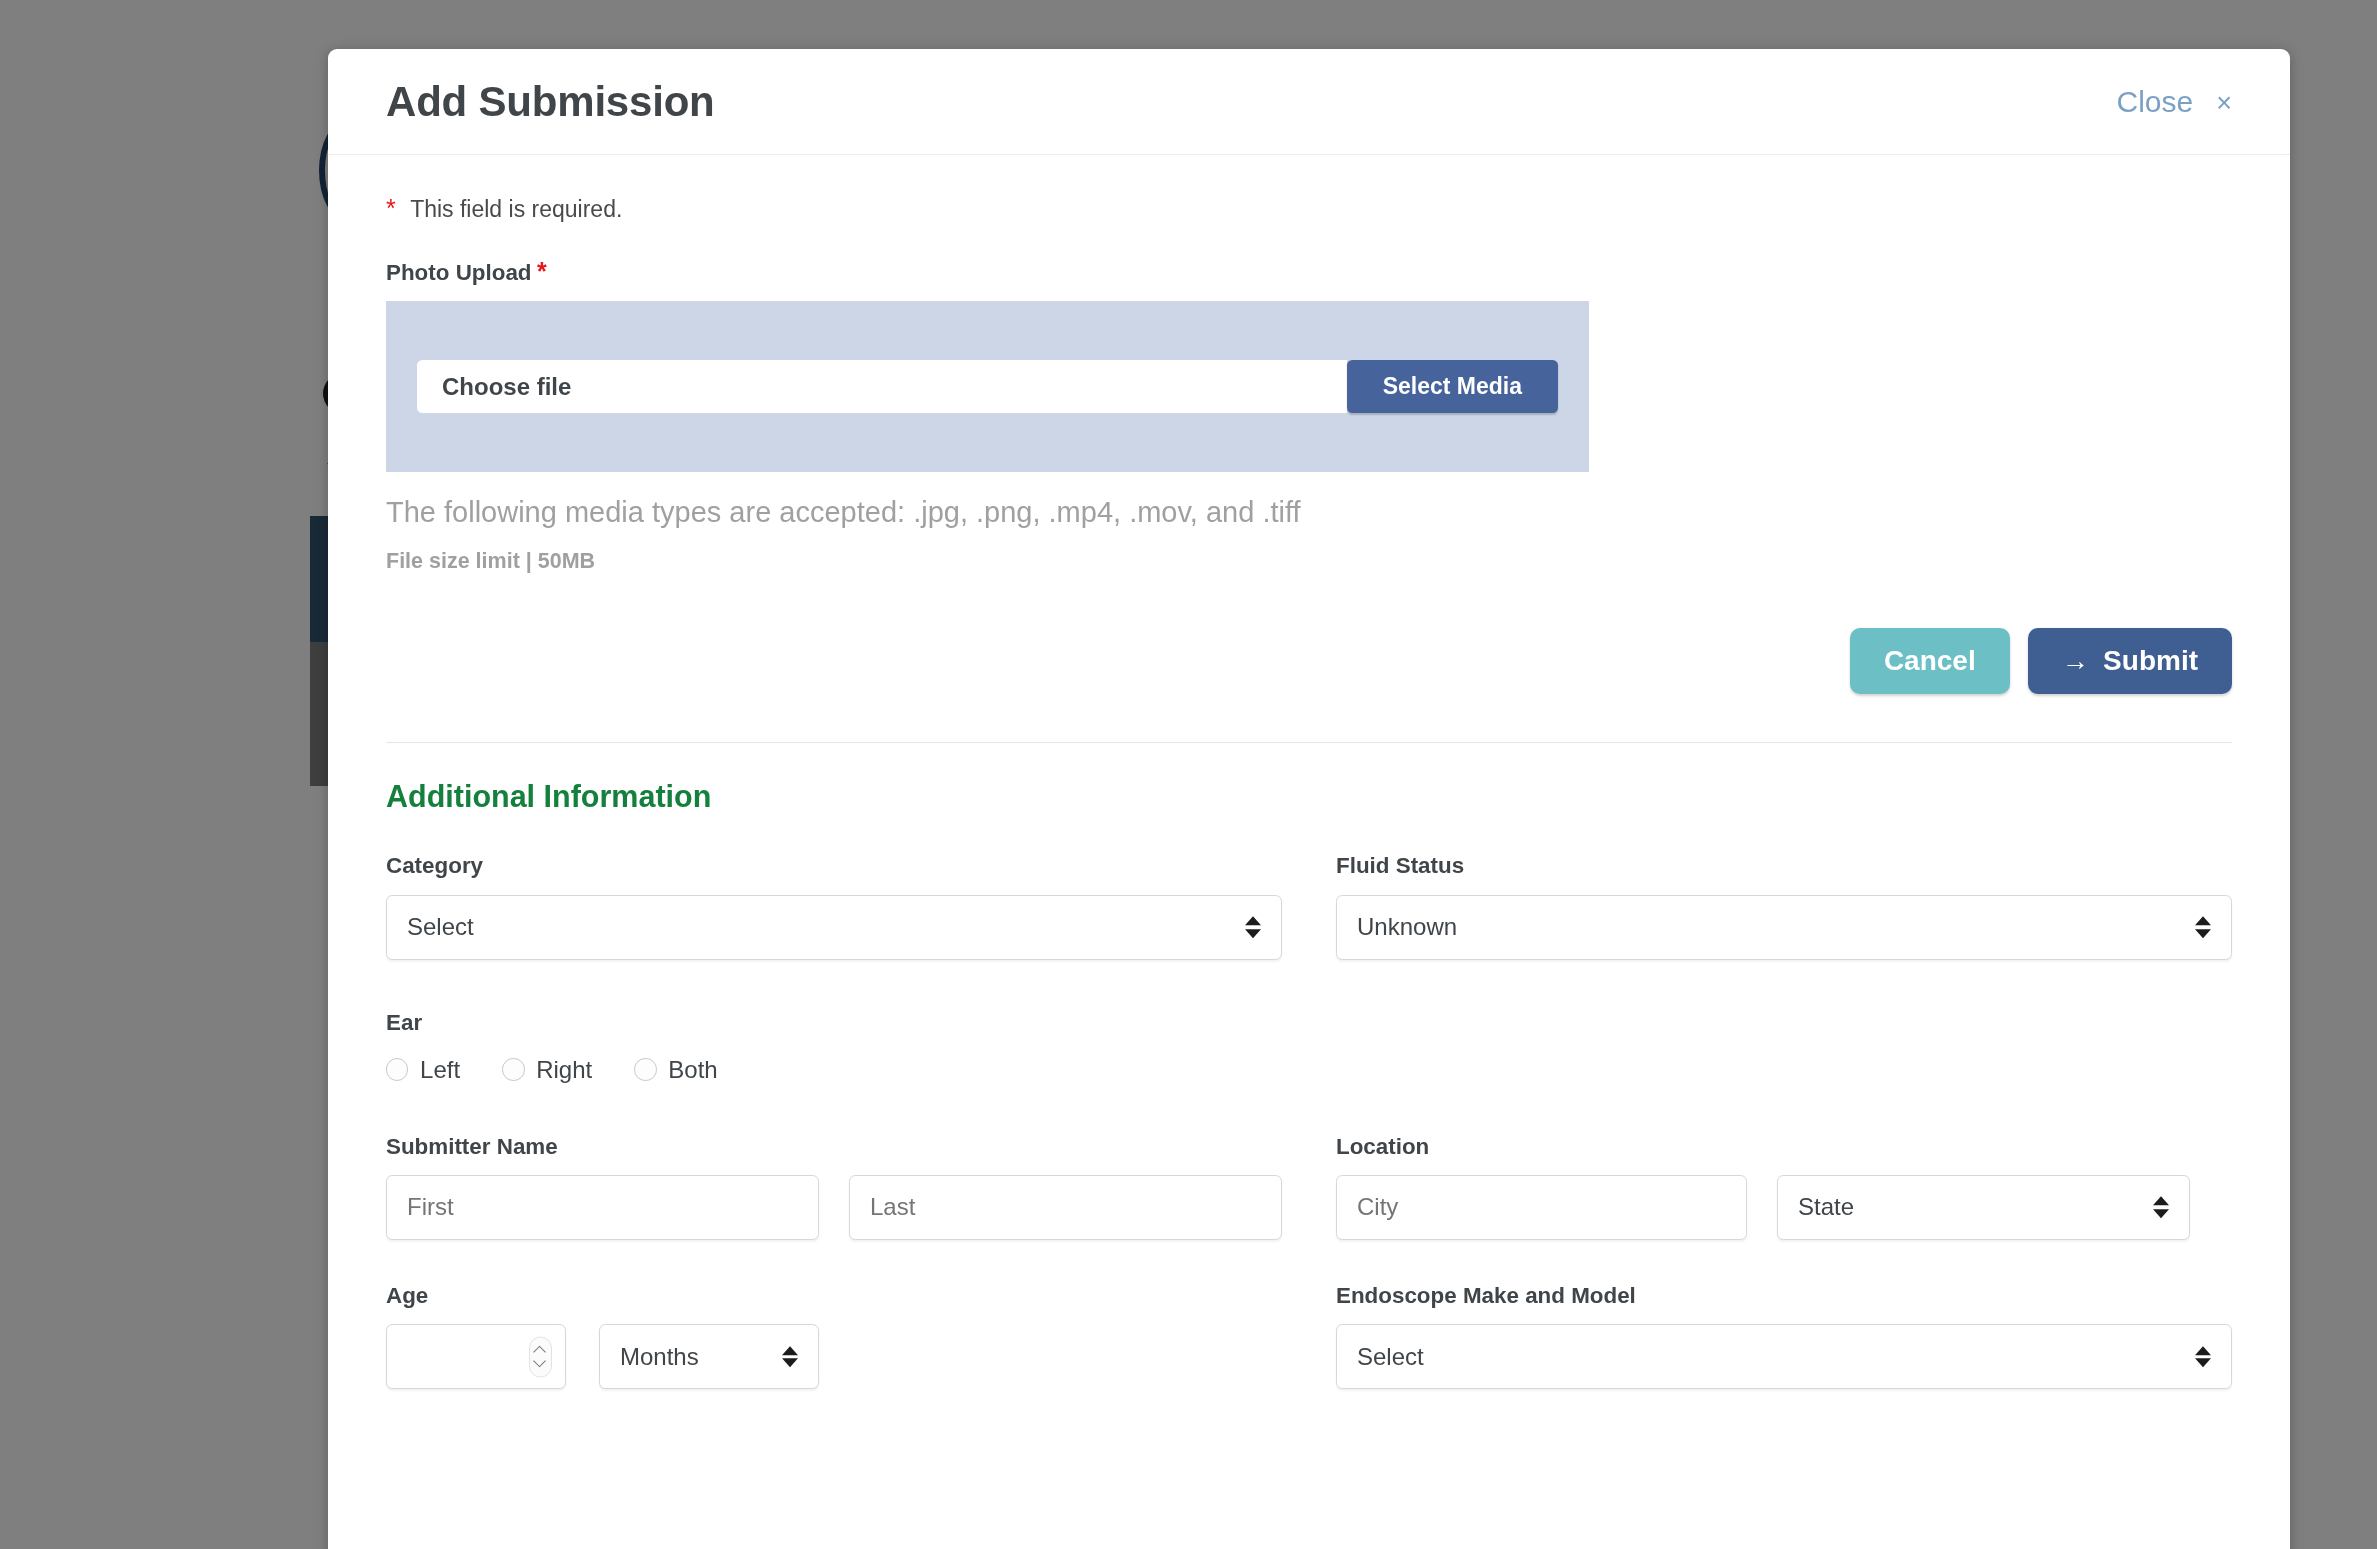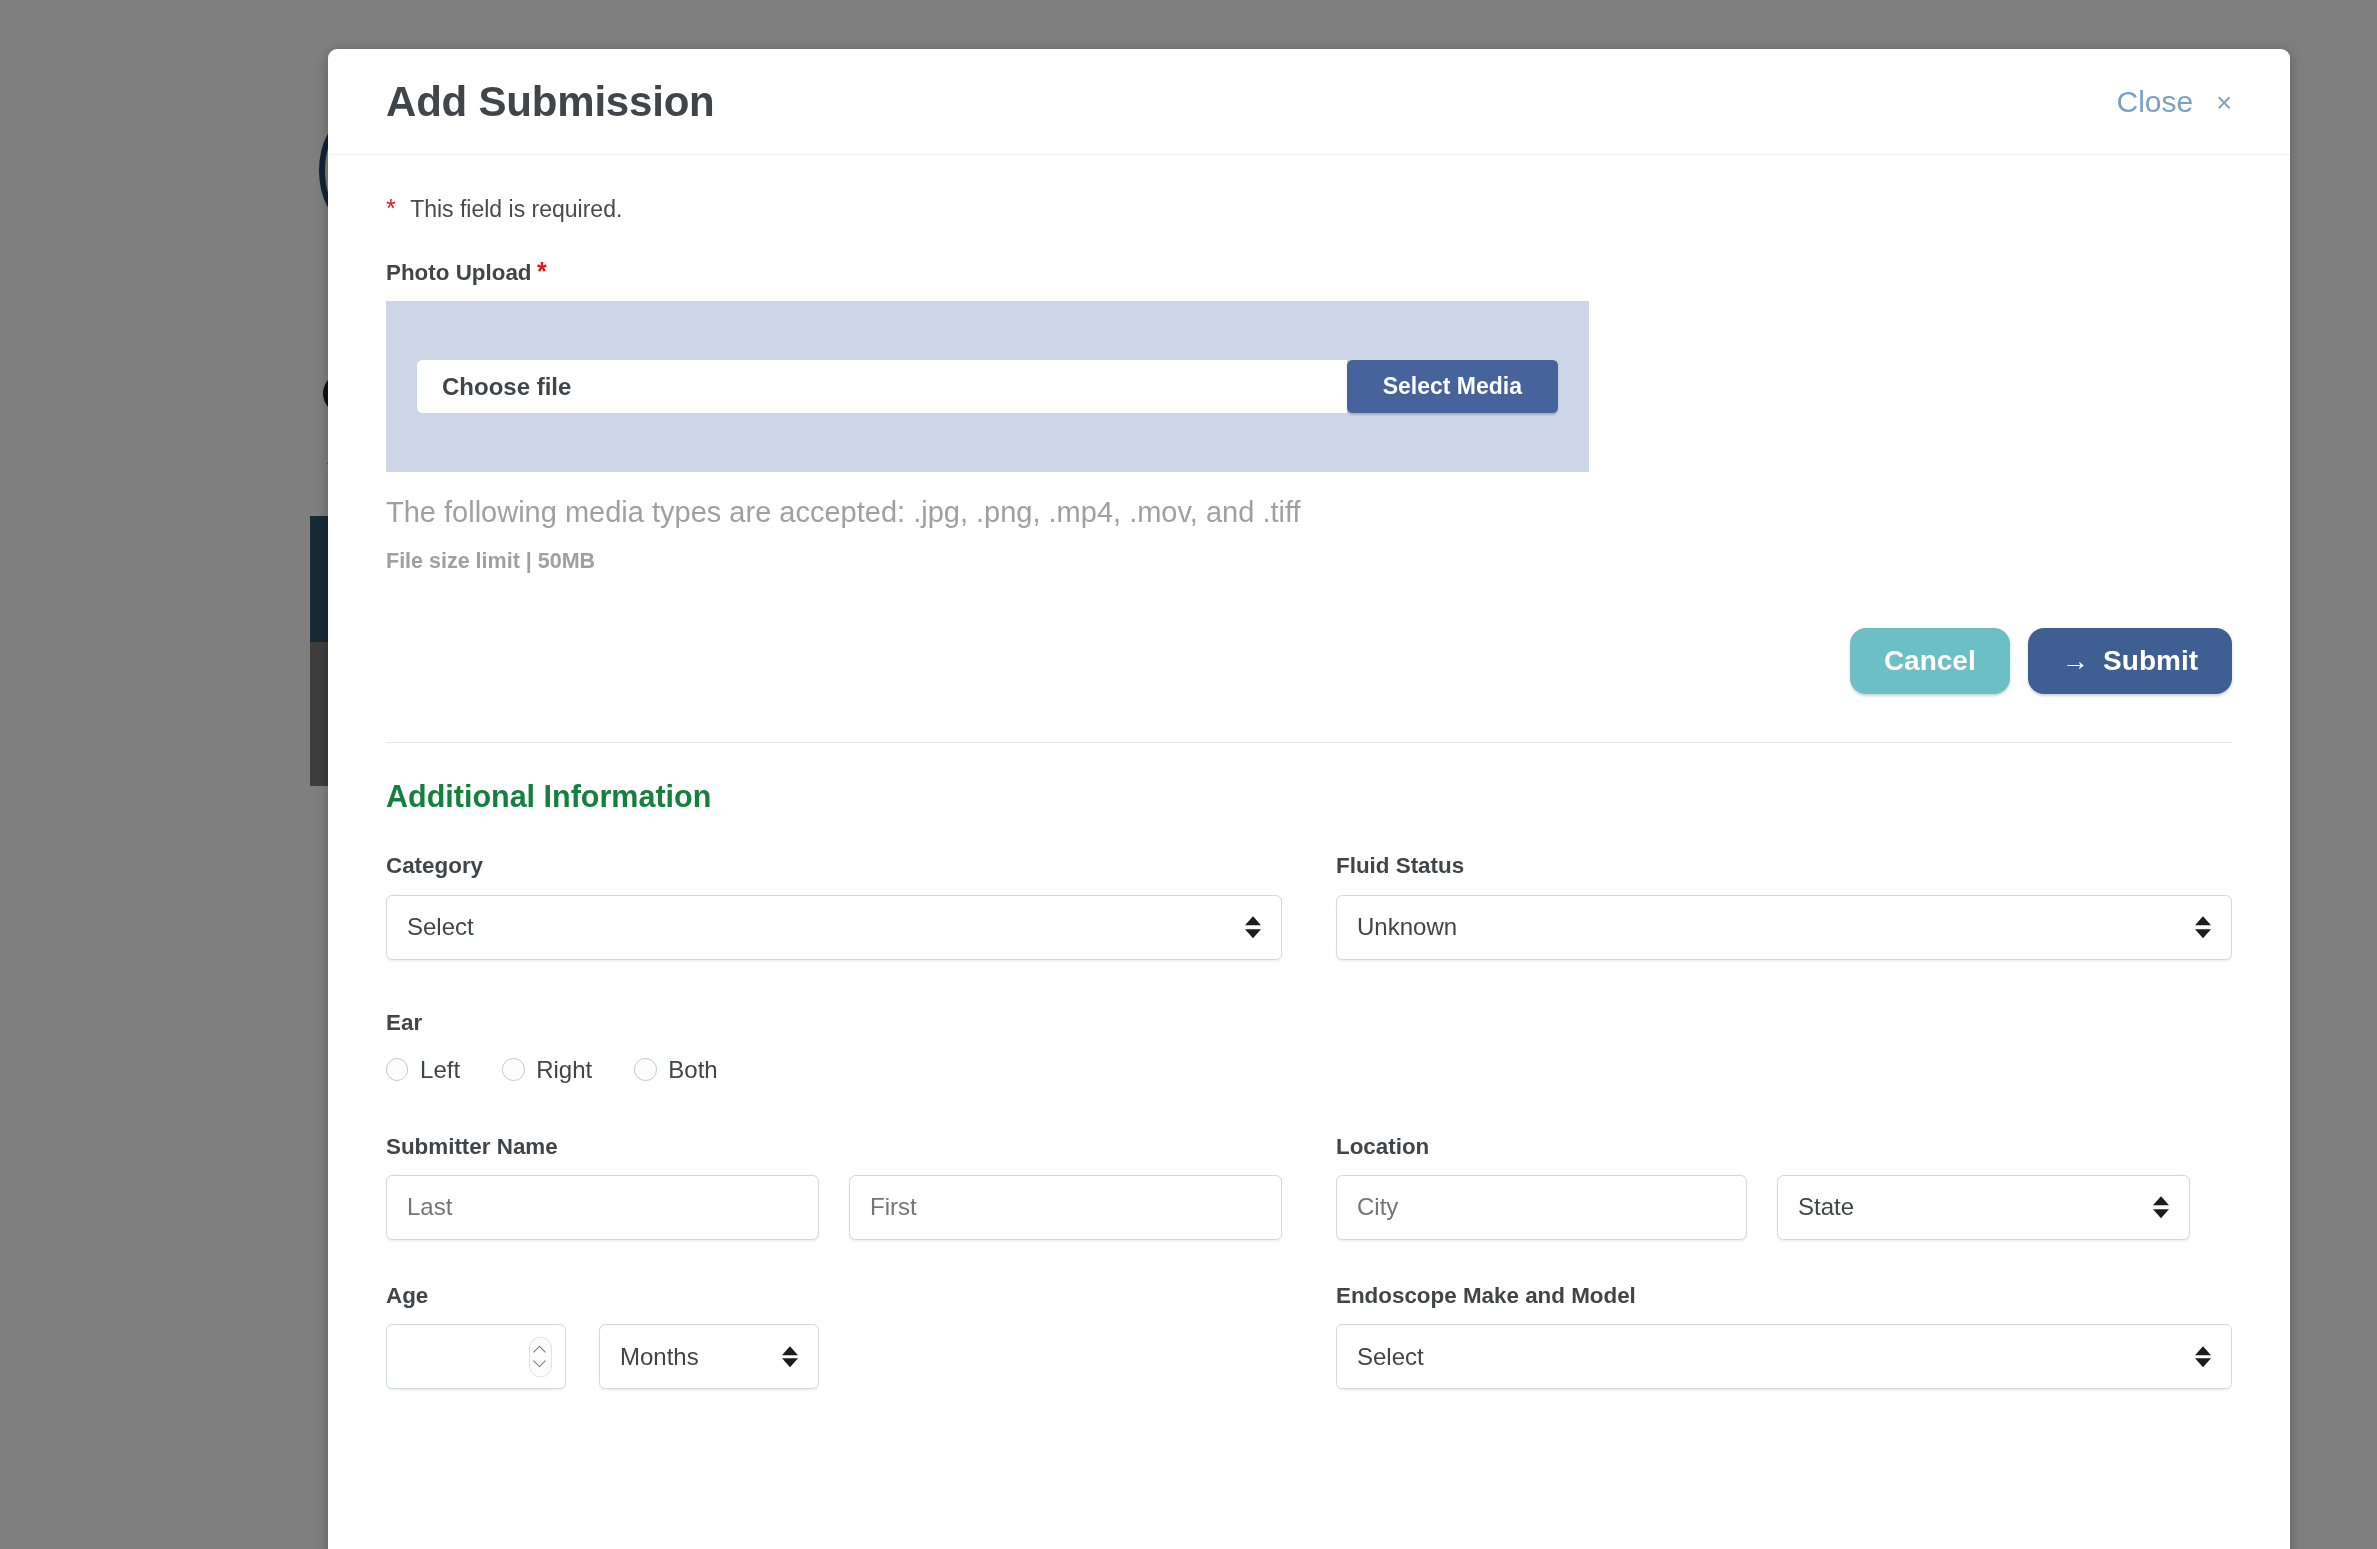--- a/index.html
+++ b/index.html
@@ -191,21 +191,21 @@
   .action-row {
     display: flex;
     justify-content: flex-end;
     gap: 18px;
     margin-top: 54px;
   }
   .btn {
     font-size: 28px;
     font-weight: 700;
     color: #ffffff;
-    border-radius: 16px;
+    border-radius: 10px;
     padding: 0 34px;
     height: 66px;
     display: flex;
     align-items: center;
     justify-content: center;
     cursor: pointer;
     box-shadow: 0 1.8px 2.7px rgba(0,0,0,0.18);
     gap: 14.4px;
   }
   .btn-cancel { background: #6cbfc4; }
@@ -441,22 +441,22 @@
         </div>
       </div>
     </div>
 
     <div class="gap-lg"></div>
 
     <div class="form-grid">
       <div class="col-left">
         <label class="field-label">Submitter Name</label>
         <div class="pair pair-name">
+          <input class="ctrl placeholder" style="width: 100%;" placeholder="First">
           <input class="ctrl placeholder" style="width: 100%;" placeholder="Last">
-          <input class="ctrl placeholder" style="width: 100%;" placeholder="First">
         </div>
       </div>
       <div class="col-right">
         <label class="field-label">Location</label>
         <div class="pair">
           <input class="ctrl placeholder loc-city" placeholder="City" style="">
           <div class="ctrl select loc-state">
             <span>State</span>
             <span class="updown">
                 <i class="up"></i>

